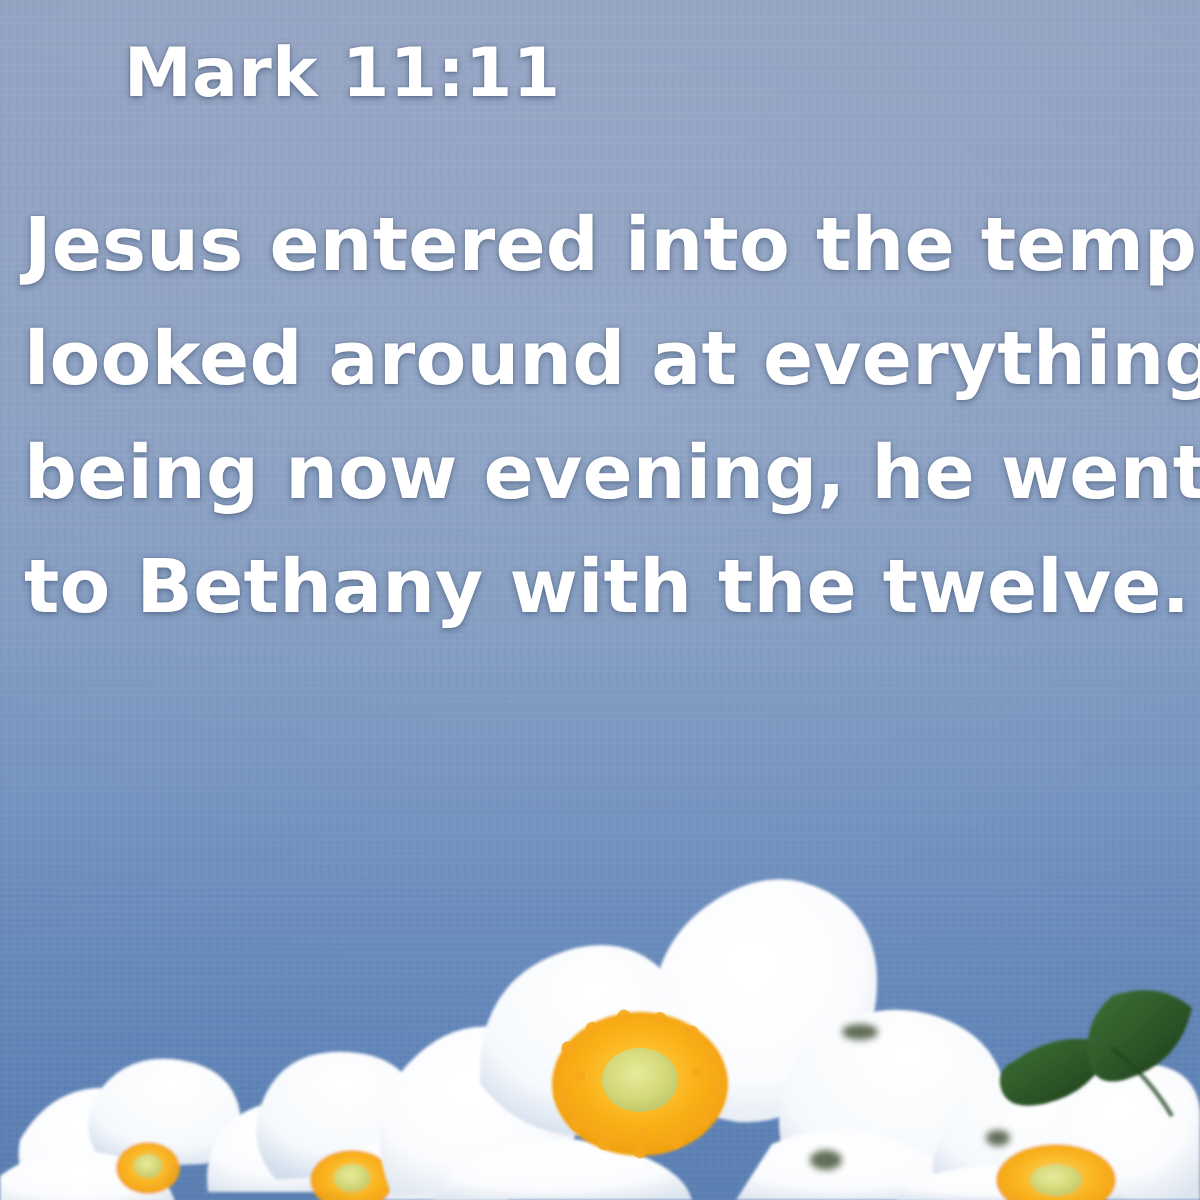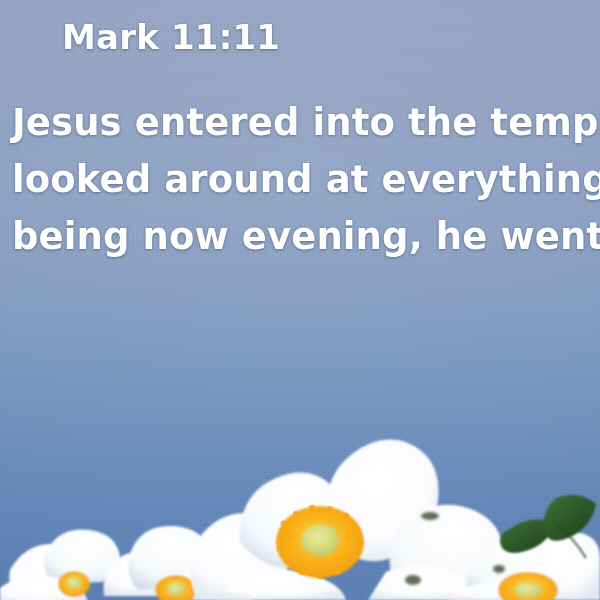--- a/index.html
+++ b/index.html
@@ -212,15 +212,16 @@
       </g>
     </svg>
   </div>
 
   <div class="ref">Mark 11:11</div>
 
   <div class="verse">
     <span class="vline">Jesus entered into the temple</span>
     <span class="vline">looked around at everything, it</span>
     <span class="vline">being now evening, he went out</span>
+    <span class="vline">to Bethany with the twelve.</span>
   </div>
 
 </div>
 
 </body></html>

